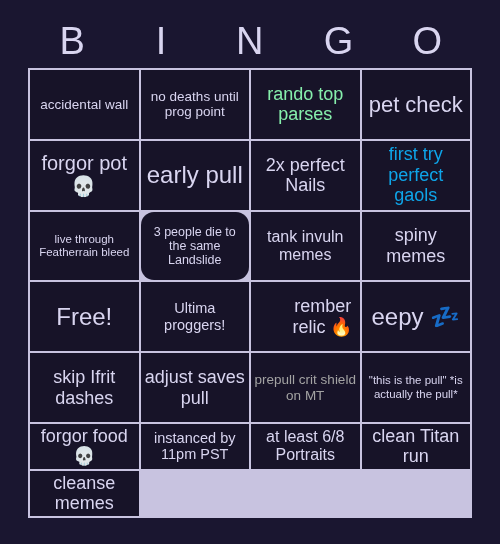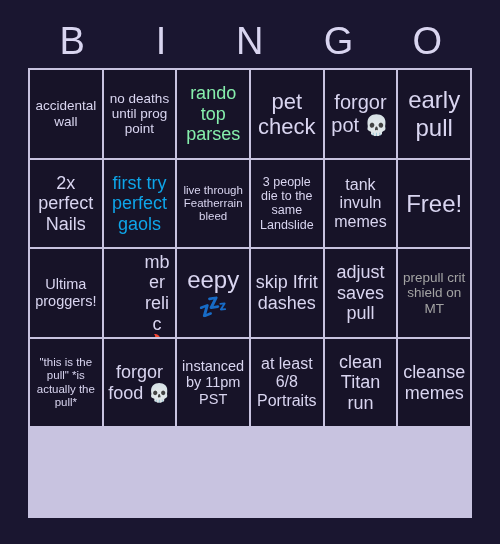--- a/index.html
+++ b/index.html
@@ -39,21 +39,21 @@
     line-height: 1;
     user-select: none;
   }
   #grid {
     position: absolute;
     left: 28px;
     top: 68px;
     width: 444px;
     height: 450px;
     display: grid;
-    grid-template-columns: repeat(6, 1fr);
+    grid-template-columns: repeat(4, 1fr);
     grid-template-rows: repeat(5, 1fr);
     background: #c8c3e0;
     gap: 2px;
     padding: 2px;
     box-sizing: border-box;
   }
   .cell {
     background: #171328;
     display: flex;
     align-items: center;
@@ -64,21 +64,21 @@
     box-sizing: border-box;
     overflow: hidden;
     line-height: 1.14;
     word-break: break-word;
   }
   .cell-text {
     display: block;
     width: 100%;
   }
   .fs-11 { font-size: 11.5px; }
-  .fs-12 { font-size: 12.5px; }
+  .fs-12 { font-size: 12.5px; border-radius: 13px; }
   .fs-13 { font-size: 13.5px; }
   .fs-14 { font-size: 14.5px; }
   .fs-16 { font-size: 16px; }
   .fs-18 { font-size: 18px; }
   .fs-20 { font-size: 20px; }
   .fs-22 { font-size: 22px; }
   .fs-24 { font-size: 24px; }
 </style>
 </head>
 <body style="background: rgb(26, 22, 48);">
@@ -123,20 +123,23 @@
     <div class="cell fs-11" style="background: rgb(23, 19, 40); color: rgb(217, 213, 240);">
         <span class="cell-text">live through Featherrain bleed</span>
       </div>
     <div class="cell fs-12" style="background: rgb(23, 19, 40); color: rgb(217, 213, 240);">
         <span class="cell-text">3 people die to the same Landslide</span>
       </div>
 
     <div class="cell fs-16" style="background: rgb(23, 19, 40); color: rgb(217, 213, 240);">
         <span class="cell-text">tank invuln memes</span>
       </div>
+    <div class="cell fs-18" style="background: rgb(23, 19, 40); color: rgb(217, 213, 240);">
+        <span class="cell-text">spiny memes</span>
+      </div>
     <div class="cell fs-24" style="background: rgb(23, 19, 40); color: rgb(217, 213, 240);">
         <span class="cell-text">Free!</span>
       </div>
     <div class="cell fs-14" style="background: rgb(23, 19, 40); color: rgb(217, 213, 240); align-items: center;">
         <span class="cell-text">Ultima proggers!</span>
       </div>
     <div class="cell fs-18" style="background: rgb(23, 19, 40); color: rgb(217, 213, 240); padding-left: 38px;">
         <span class="cell-text">rember relic 🔥</span>
       </div>
 

